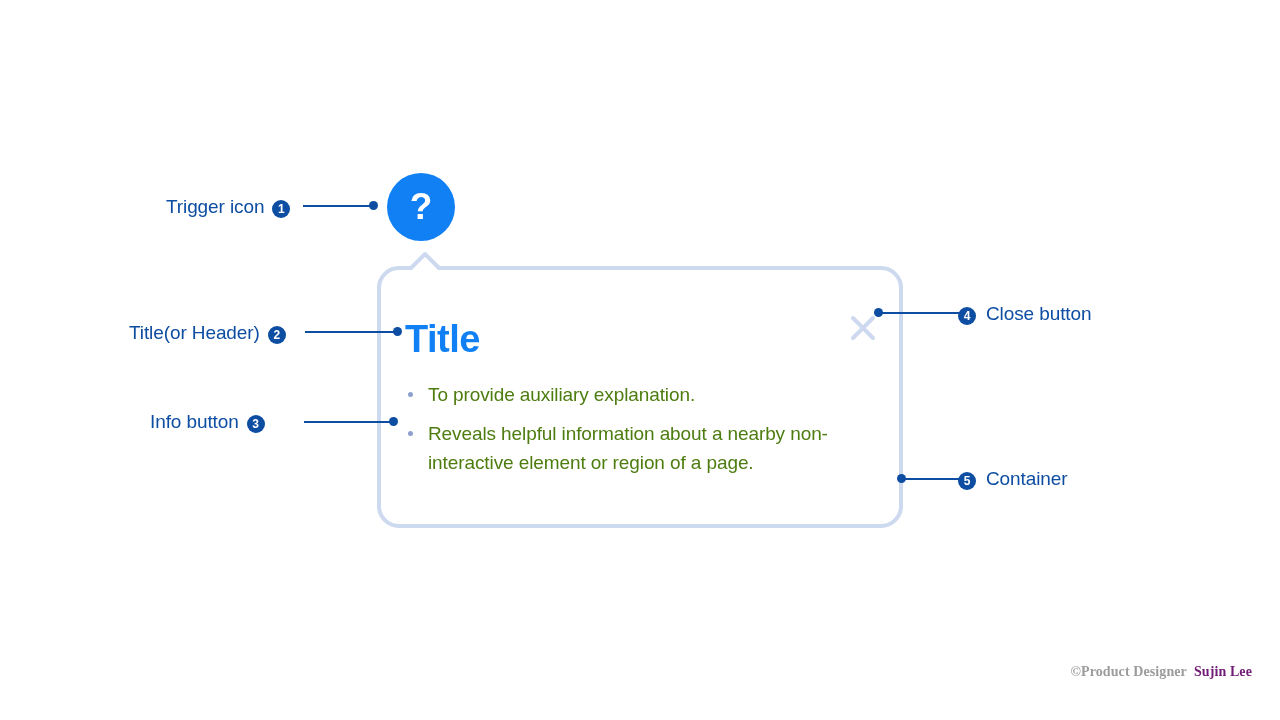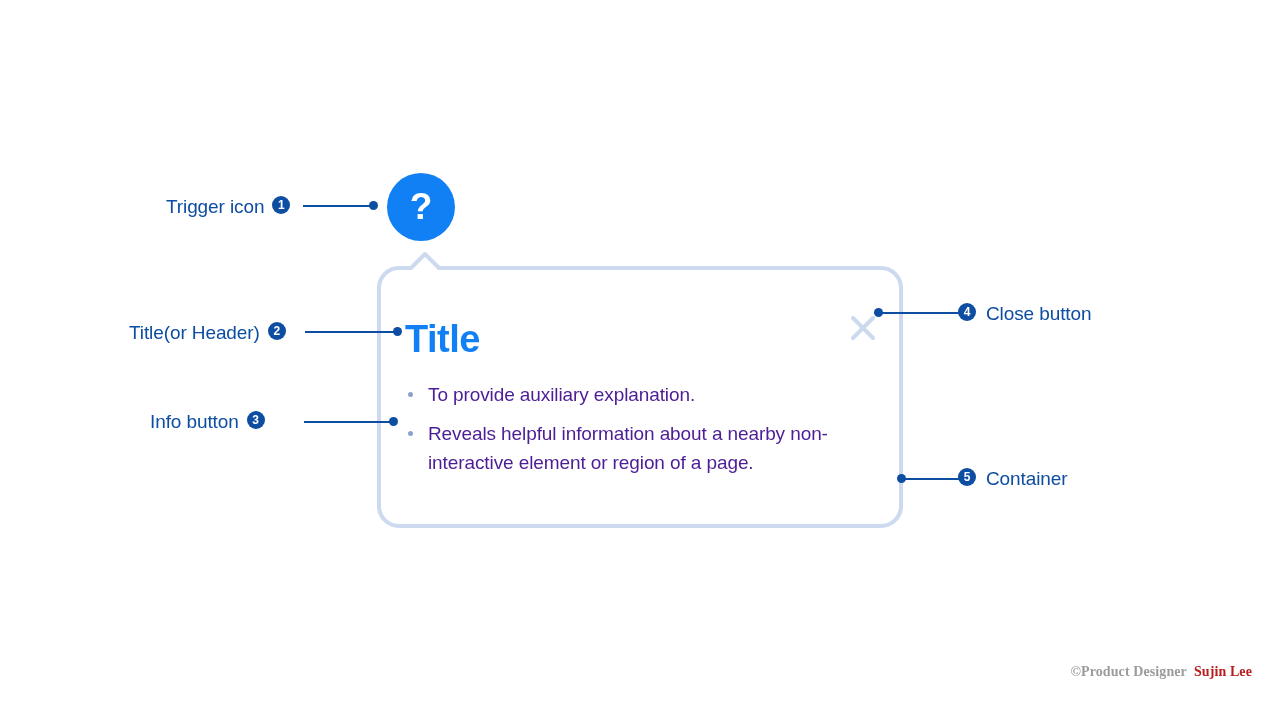--- a/index.html
+++ b/index.html
@@ -87,21 +87,21 @@
     width: 460px;
     margin: 0;
     padding: 0;
     list-style: none;
   }
   .tooltip-list li {
     position: relative;
     padding-left: 23px;
     font-size: 19px;
     line-height: 29px;
-    color: #4c1d95;
+    color: #4d7c0f;
     margin-bottom: 10px;
     letter-spacing: -0.1px;
   }
   .tooltip-list li .bullet {
     position: absolute;
     left: 3px;
     top: 12px;
     width: 5px;
     height: 5px;
     border-radius: 50%;
@@ -117,21 +117,21 @@
     display: flex;
     align-items: center;
     justify-content: center;
     cursor: pointer;
   }
 
   
   .callout {
     position: absolute;
     display: flex;
-    align-items: flex-start;
+    align-items: flex-end;
     white-space: nowrap;
   }
   .callout-text {
     font-size: 19px;
     color: #0d4da2;
     letter-spacing: -0.1px;
   }
   .badge {
     width: 18px;
     height: 18px;
@@ -199,21 +199,21 @@
     font-size: 14px;
     display: flex;
     align-items: flex-start;
   }
   .credit .role {
     color: #9b9b9b;
     font-weight: 700;
     letter-spacing: 0.1px;
   }
   .credit .name {
-    color: #b91c1c;
+    color: #701a75;
     font-weight: 700;
     margin-left: 7px;
     letter-spacing: 0.1px;
   }
 </style>
 </head>
 <body>
 
 <div class="stage">
 

